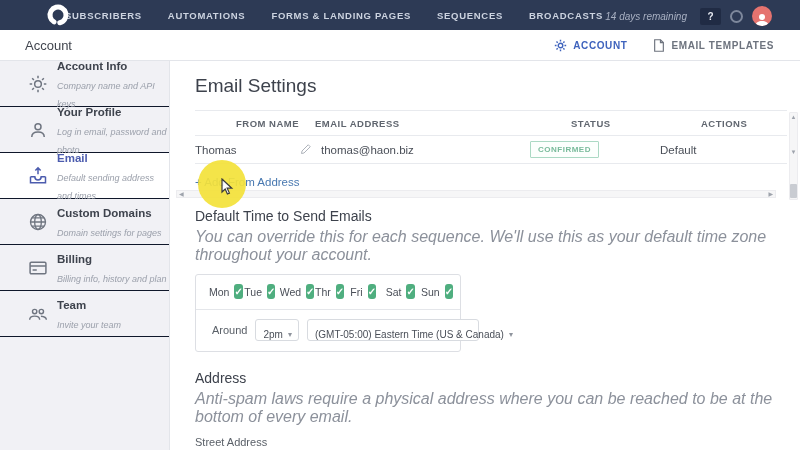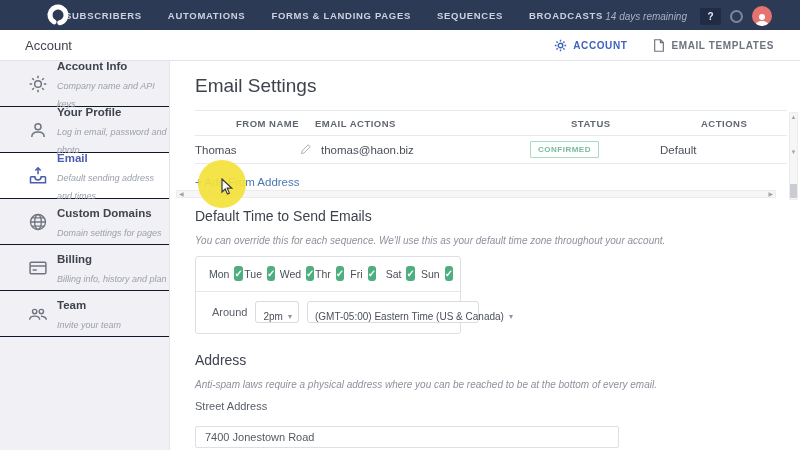--- a/index.html
+++ b/index.html
@@ -80,21 +80,21 @@
              align-items:center; justify-content:space-between; padding:0 2px;
              cursor:pointer; }
   .hscroll .arr { font-size:6px; color:#9ea3ac; line-height:6px; }
 
   
   .highlight { position:absolute; left:28px; top:99px; width:48px; height:48px;
                border-radius:50%; background:#f4e23a; opacity:.92; pointer-events:none; }
   .cursor-icon { position:absolute; left:22px; top:18px; }
 
   .content h2 { font-size:14px; font-weight:400; color:#3d424c; margin-top:18px; }
-  .desc { font-size:10px; font-style:italic; color:#8c919b; margin-top:11px; }
+  .desc { font-size:16px; font-style:italic; color:#8c919b; margin-top:4px; }
 
   .time-box { width:266px; border:1px solid #dddfe4; border-radius:3px; margin-top:10px; }
   .days { display:flex; justify-content:space-between; padding:9px 13px 10px; }
   .day { display:flex; align-items:center; gap:5px; width:26px; }
   .day-label { font-size:10.5px; color:#4a4f58; }
   .checkbox { width:15px; height:15px; border-radius:3px; background:#4fae7f;
               color:#fff; font-size:10px; font-weight:700; line-height:15px;
               text-align:center; cursor:pointer; }
   .around-row { border-top:1px solid #e4e6ea; display:flex; align-items:center;
                 gap:8px; padding:9px 11px 10px 16px; }
@@ -256,21 +256,21 @@
 
     </aside>
 
     <main class="content">
 
       <h1>Email Settings</h1>
 
       <div class="from-table">
         <div class="trow head">
           <span class="th">FROM NAME</span>
-          <span class="th pad">EMAIL ACTIONS</span>
+          <span class="th pad">EMAIL ADDRESS</span>
           <span class="th">STATUS</span>
           <span class="th">ACTIONS</span>
         </div>
         <div class="trow datarow">
           <span class="td">Thomas</span>
           <span class="td email-cell">
             <span class="pencil">
               <svg width="12" height="12" viewBox="0 0 24 24" fill="none" stroke="currentColor" stroke-width="2">
                 <path d="M16.5 3.5l4 4L8 20l-5 1 1-5z"></path>
               </svg>

